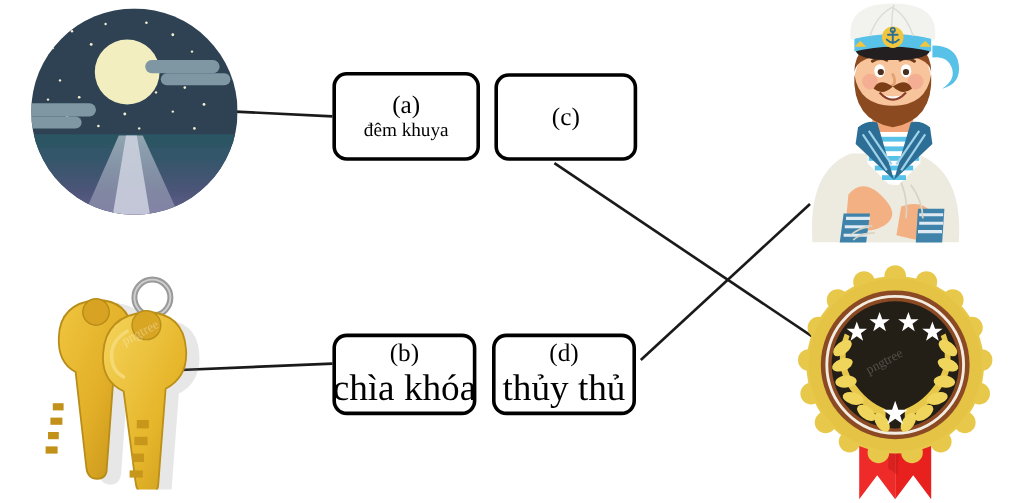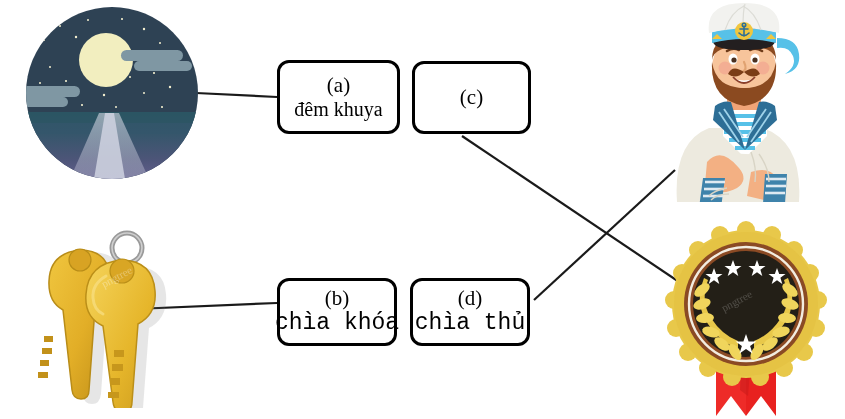--- a/index.html
+++ b/index.html
@@ -13,26 +13,26 @@
   .lines{position:absolute;left:0;top:0;width:845px;height:419px;}
 
   
   .label-box{
     position:absolute;box-sizing:border-box;
     background:#ffffff;border:3.5px solid #000000;border-radius:12px;
     display:flex;flex-direction:column;align-items:center;justify-content:center;
     line-height:1.12;color:#000;z-index:5;
   }
   .label-box .tag{font-size:21px;}
-  .label-box .word{font-size:20px;white-space:nowrap;}
+  .label-box .word{font-size:16px;white-space:nowrap;}
   #box-a{left:277px;top:60px;width:123px;height:74px;}
   #box-c{left:412px;top:61px;width:119px;height:73px;}
   #box-b{left:277px;top:278px;width:120px;height:68px;}
   #box-d{left:410px;top:278px;width:120px;height:68px;}
-  #box-b .word,#box-d .word{font-size:23px;font-family:Liberation Mono, monospace;}
+  #box-b .word,#box-d .word{font-size:31px;}
 
   
   .art{position:absolute;}
   #art-night{left:26px;top:7px;width:172px;height:172px;}
   #art-keys{left:22px;top:218px;width:172px;height:190px;}
   #art-sailor{left:655px;top:2px;width:180px;height:200px;}
   #art-badge{left:660px;top:216px;width:172px;height:200px;}
   .art svg{display:block;width:100%;height:100%;}
 </style>
 </head>
@@ -56,21 +56,21 @@
     <span class="tag">(c)</span>
   </div>
 
   <div class="label-box" id="box-b">
     <span class="tag">(b)</span>
     <span class="word">chìa khóa</span>
   </div>
 
   <div class="label-box" id="box-d">
     <span class="tag">(d)</span>
-    <span class="word">chìa thủ</span>
+    <span class="word">thủy thủ</span>
   </div>
 
   <div class="art" id="art-night">
     <svg viewBox="0 0 172 172" xmlns="http://www.w3.org/2000/svg">
       <defs>
         <clipPath id="clipCircle">
             <circle cx="86" cy="86" r="86"></circle>
           </clipPath>
         <linearGradient id="waterGrad" x1="0" y1="0" x2="0" y2="1">
           <stop offset="0%" stop-color="#2d5564"></stop>

